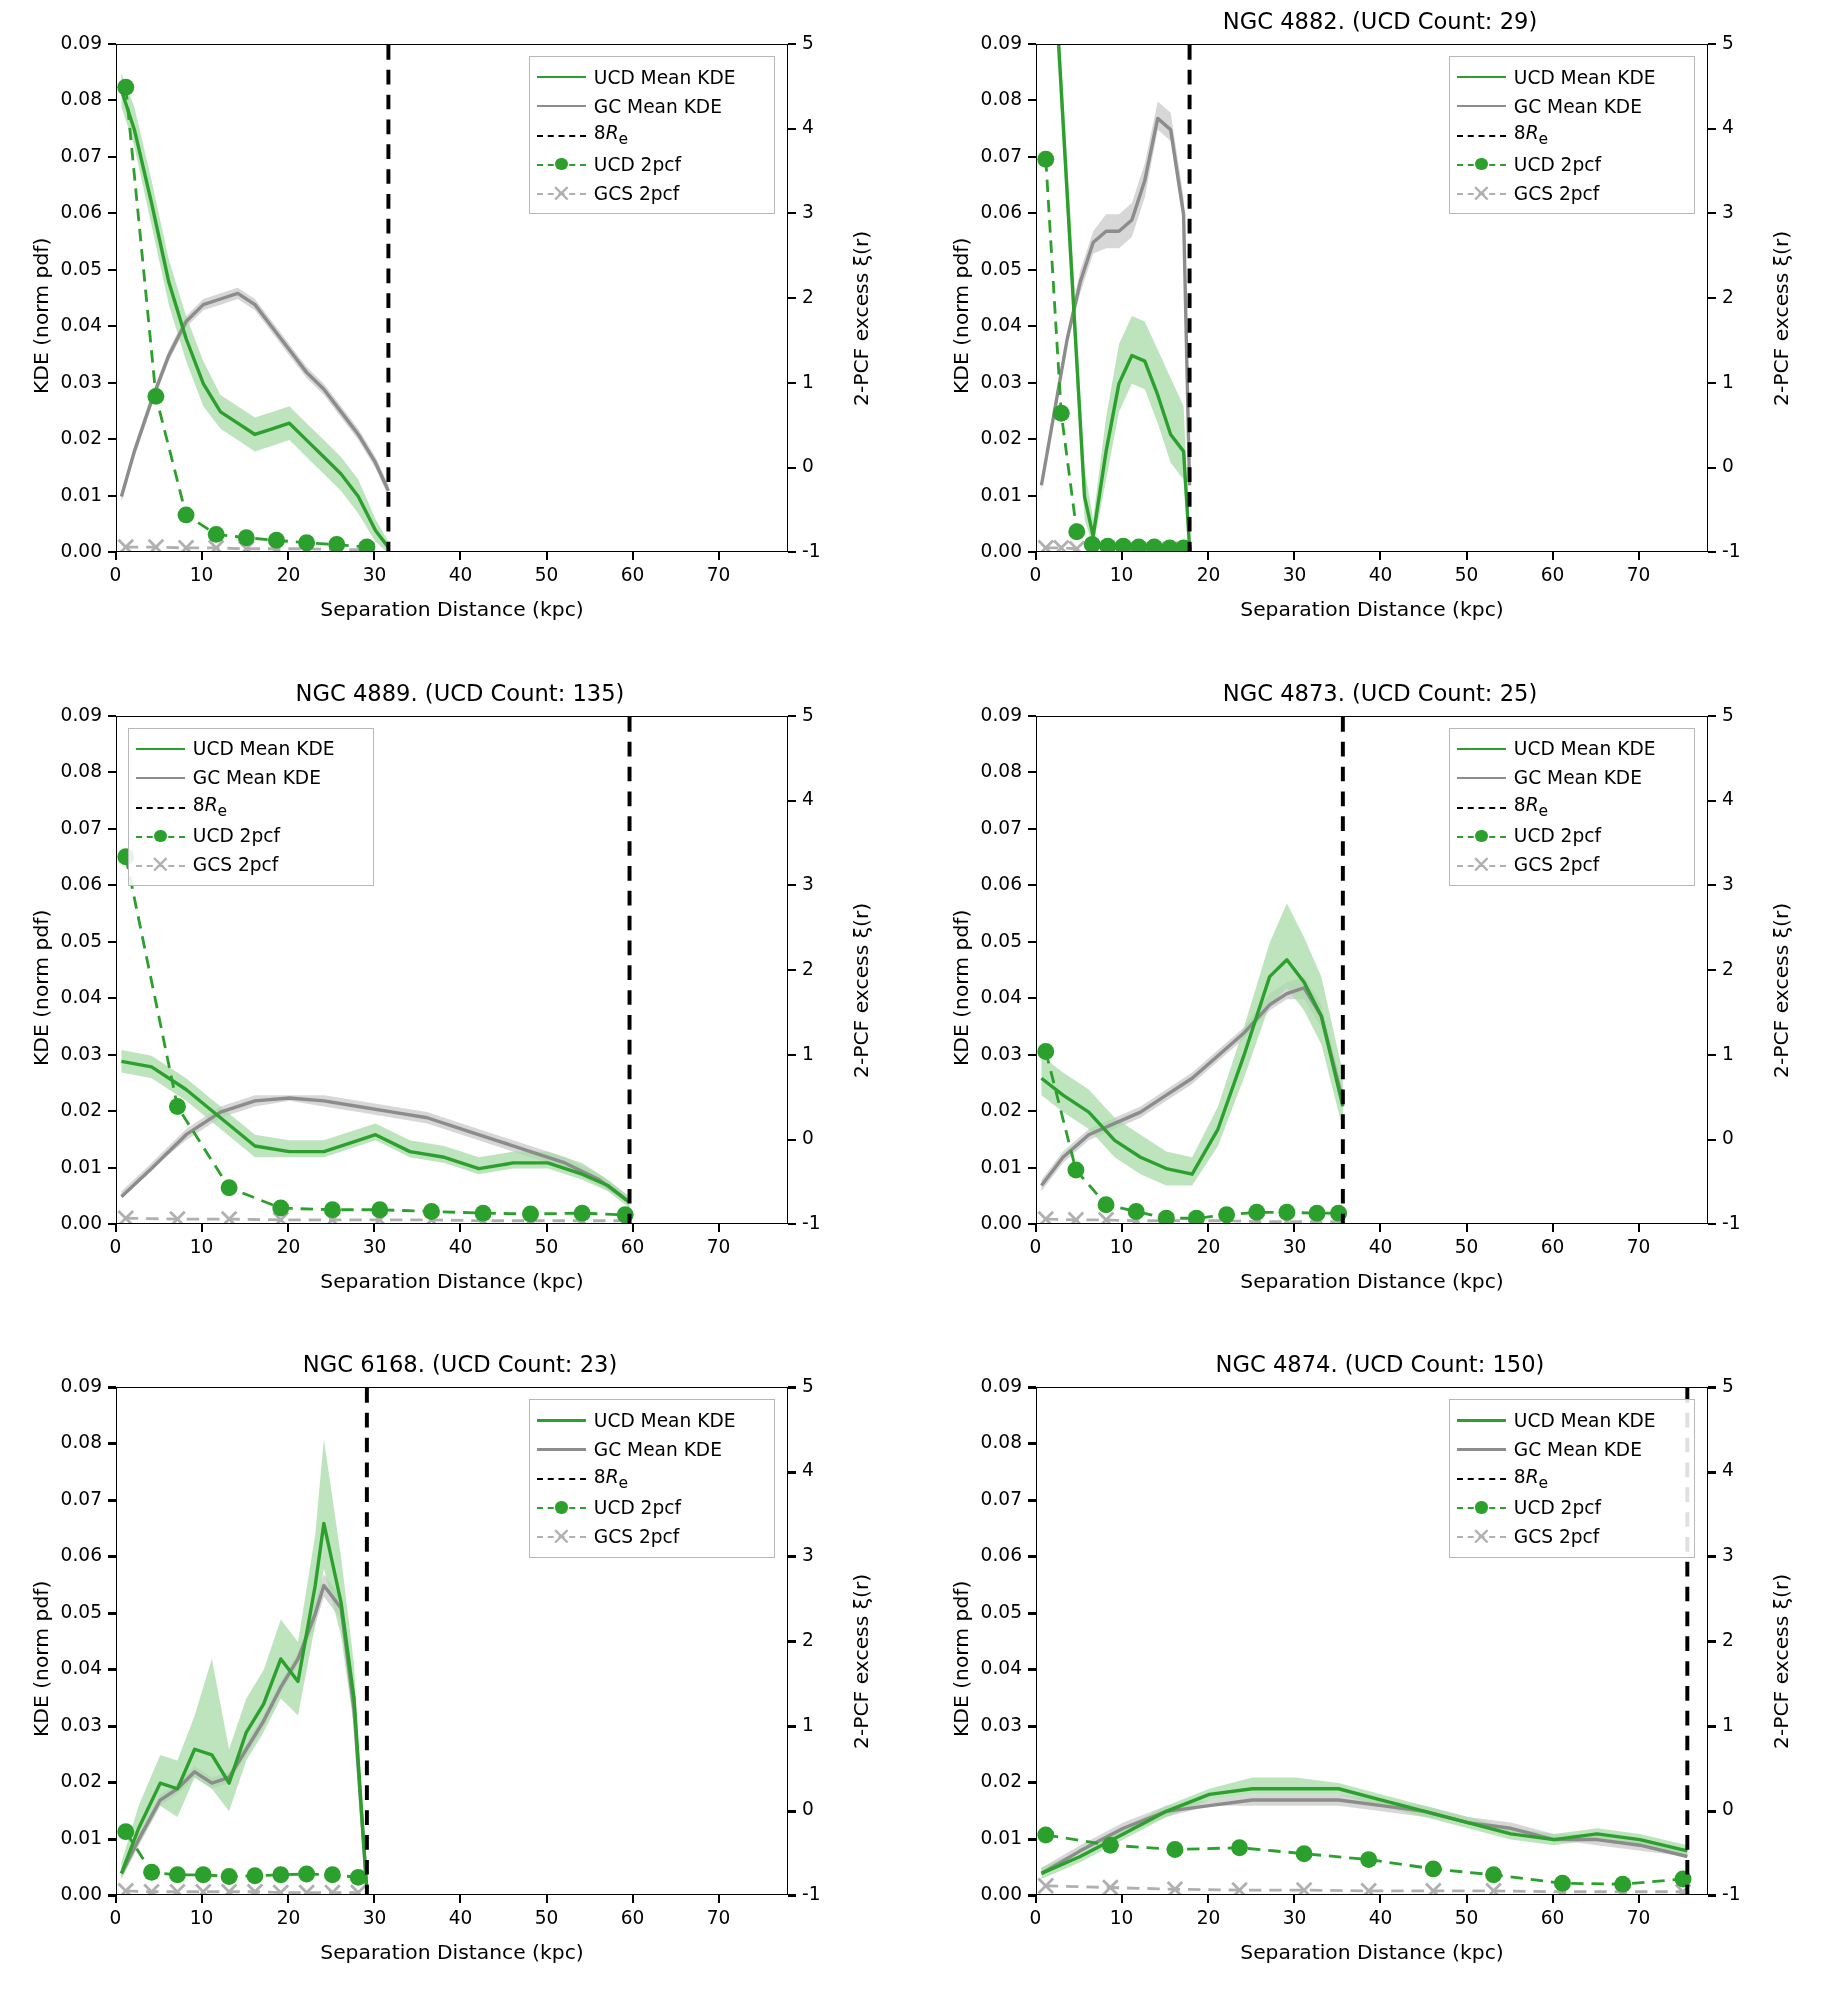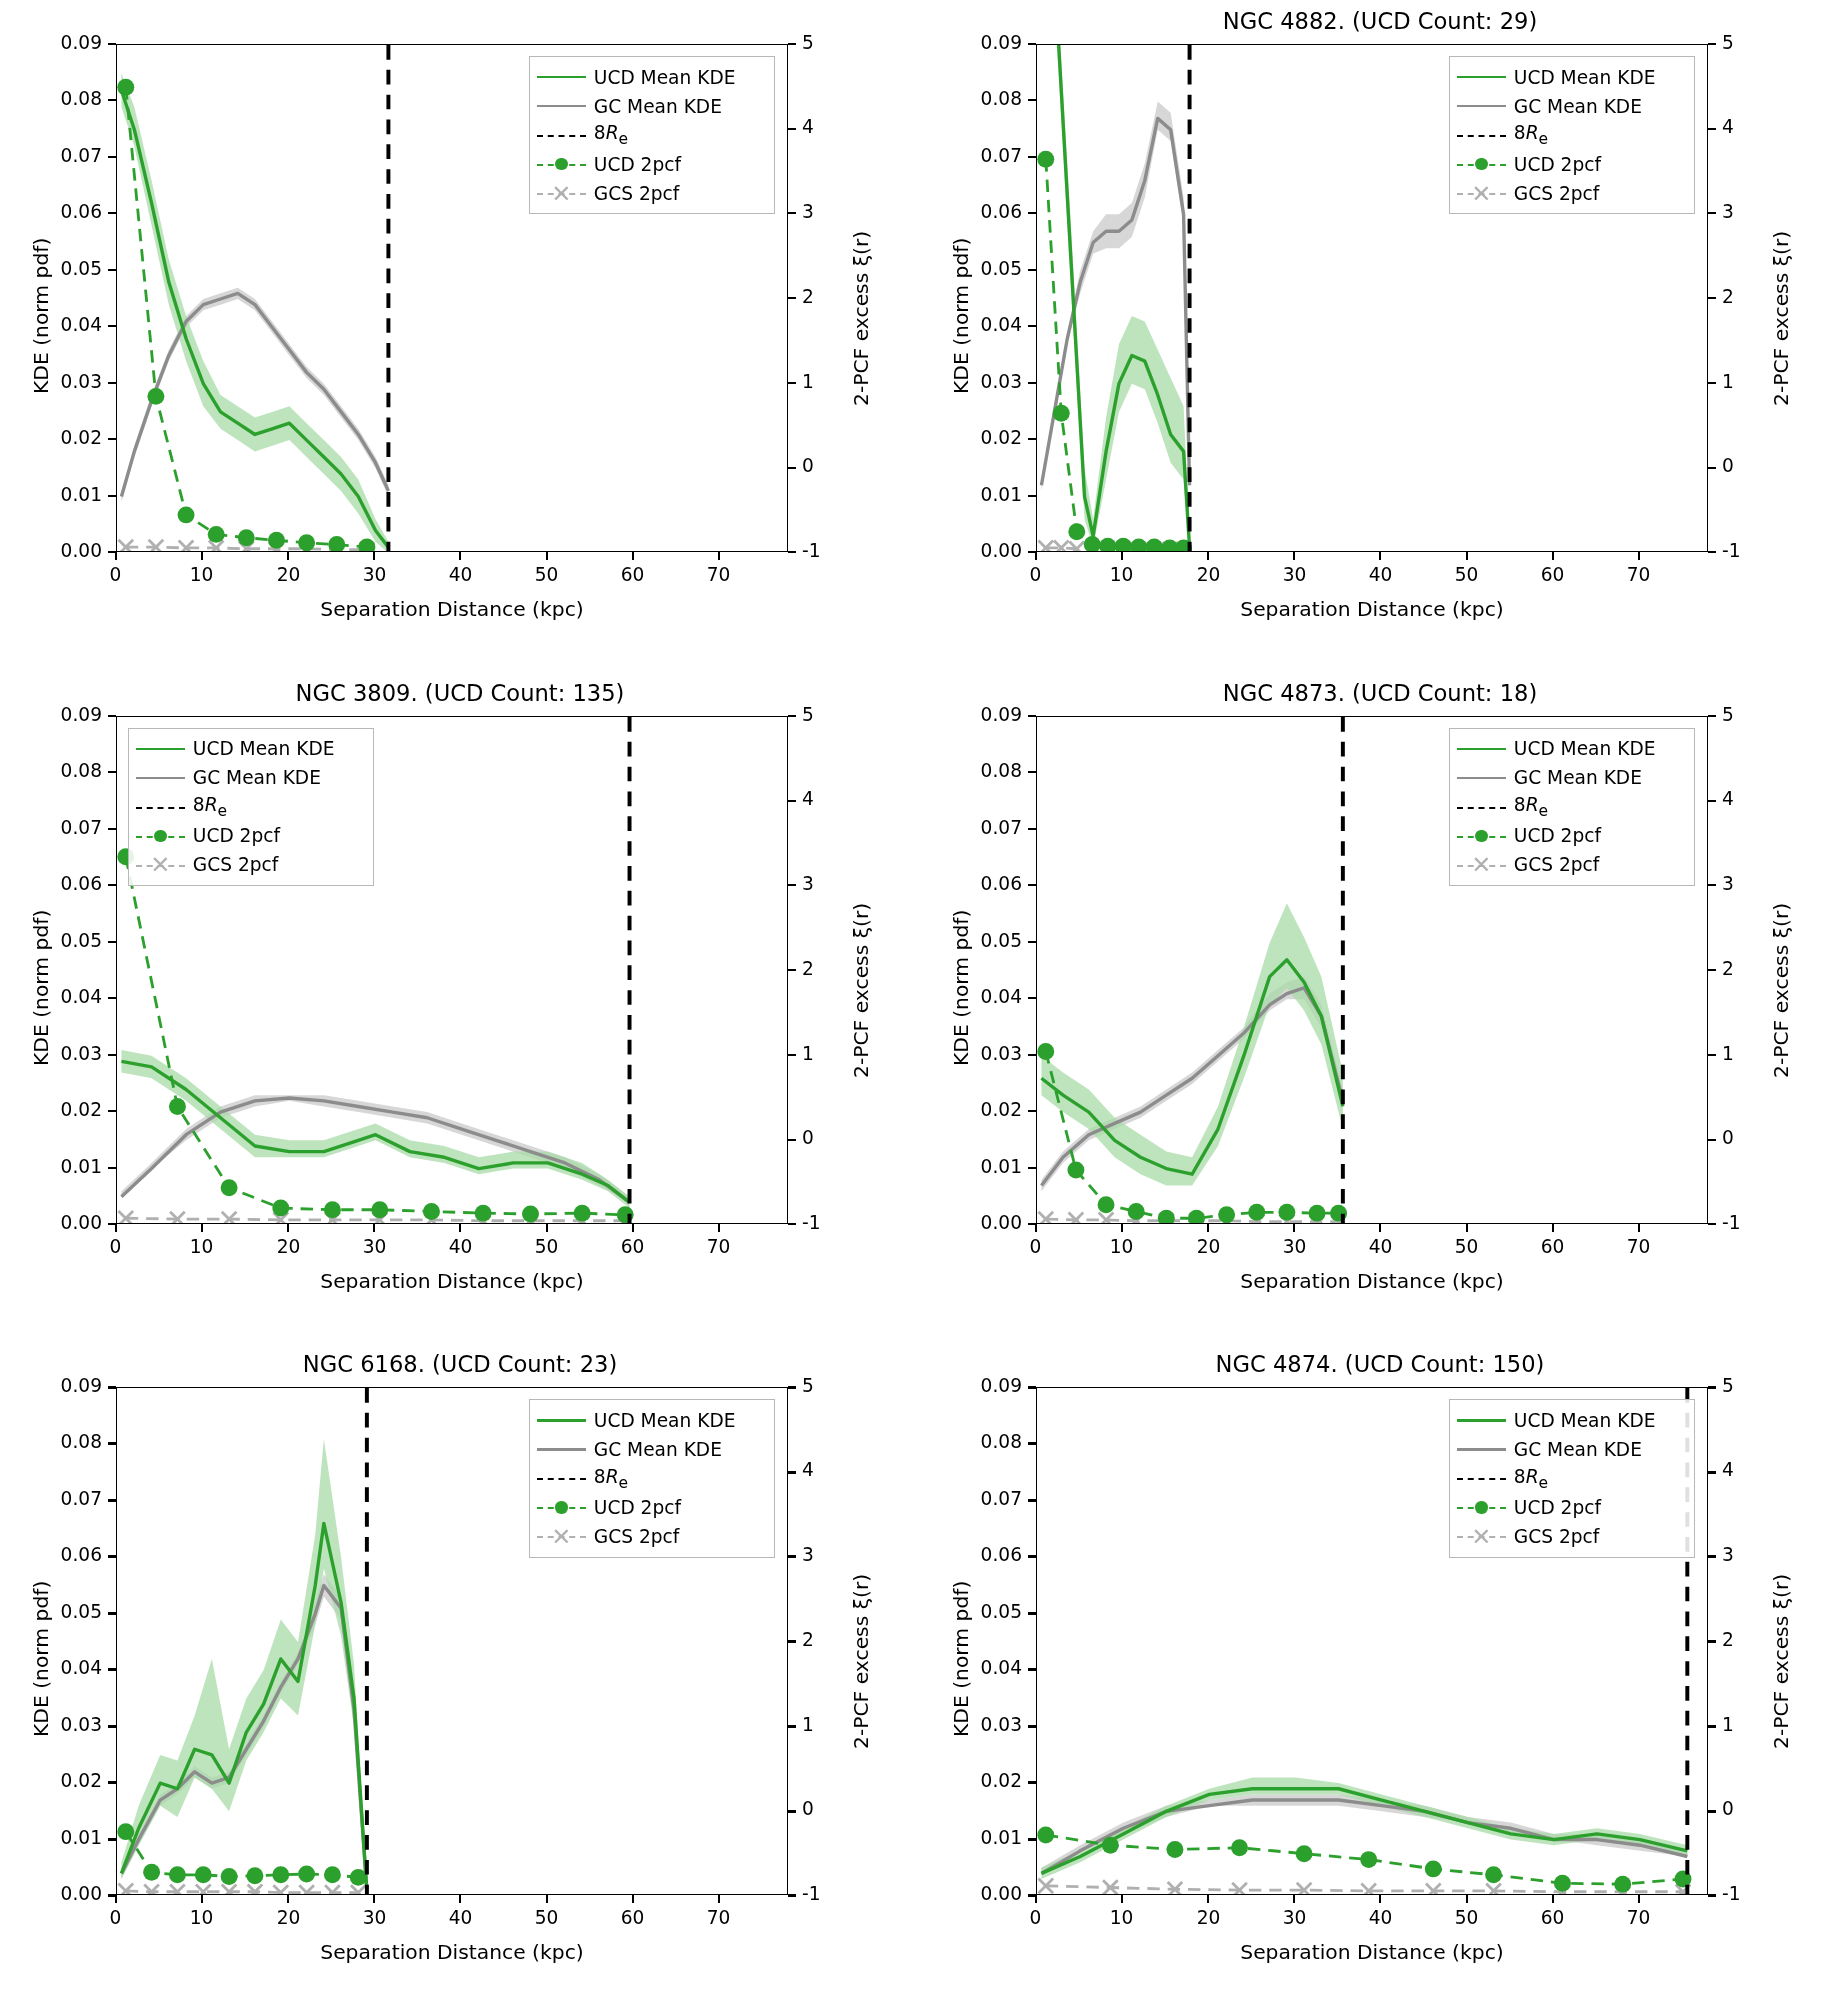--- a/index.html
+++ b/index.html
@@ -327,21 +327,21 @@
                 <line x1="2" y1="2" x2="24" y2="24" stroke="#b0b0b0" stroke-width="4"></line>
                 <line x1="2" y1="24" x2="24" y2="2" stroke="#b0b0b0" stroke-width="4"></line>
               </svg>
             </div>
           </div>
           <div class="legtext">GCS 2pcf</div>
         </div>
       </div>
     </div>
     <div class="panel">
-      <div class="title">NGC 3809. (UCD Count: 135)</div>
+      <div class="title">NGC 4889. (UCD Count: 135)</div>
       <div class="plot" style="left: 116px; top: 44px; width: 672px; height: 508px;">
         <svg width="672" height="508" viewBox="0 0 1190 900">
           <polygon points="7.6,840.0 61.0,790.0 122.1,730.0 183.1,690.0 244.1,670.0 305.1,670.0 366.2,670.0 427.2,680.0 488.2,690.0 549.2,700.0 610.3,720.0 671.3,740.0 732.3,760.0 793.3,780.0 854.4,810.0 907.8,850.0 907.8,860.0 854.4,830.0 793.3,800.0 732.3,780.0 671.3,760.0 610.3,740.0 549.2,720.0 488.2,710.0 427.2,700.0 366.2,690.0 305.1,680.0 244.1,690.0 183.1,710.0 122.1,750.0 61.0,800.0 7.6,850.0" fill="#c9c9c9" fill-opacity="0.75" stroke="none"></polygon>
           <polygon points="7.6,590.0 61.0,600.0 122.1,640.0 183.1,690.0 244.1,740.0 305.1,750.0 366.2,750.0 427.2,730.0 457.7,720.0 518.7,750.0 579.7,760.0 640.8,780.0 701.8,770.0 762.8,770.0 823.8,790.0 869.6,820.0 907.8,850.0 907.8,870.0 869.6,840.0 823.8,820.0 762.8,800.0 701.8,800.0 640.8,810.0 579.7,790.0 518.7,780.0 457.7,750.0 427.2,760.0 366.2,780.0 305.1,780.0 244.1,780.0 183.1,730.0 122.1,680.0 61.0,640.0 7.6,630.0" fill="#a8dba8" fill-opacity="0.75" stroke="none"></polygon>
           <polyline points="7.6,850.0 61.0,800.0 122.1,740.0 183.1,700.0 244.1,680.0 305.1,675.0 366.2,680.0 427.2,690.0 488.2,700.0 549.2,710.0 610.3,730.0 671.3,750.0 732.3,770.0 793.3,790.0 854.4,820.0 907.8,860.0" fill="none" stroke="#8c8c8c" stroke-width="6" stroke-linejoin="round"></polyline>
           <polyline points="7.6,610.0 61.0,620.0 122.1,660.0 183.1,710.0 244.1,760.0 305.1,770.0 366.2,770.0 427.2,750.0 457.7,740.0 518.7,770.0 579.7,780.0 640.8,800.0 701.8,790.0 762.8,790.0 823.8,810.0 869.6,830.0 907.8,860.0" fill="none" stroke="#2ca02c" stroke-width="6" stroke-linejoin="round"></polyline>
           <polyline points="15.3,888.0 106.8,889.5 198.3,889.5 289.9,891.0 381.4,891.0 465.3,891.0 556.9,891.0 648.4,892.5 732.3,892.5 823.8,892.5 900.1,892.5" fill="none" stroke="#b0b0b0" stroke-width="5" stroke-dasharray="22,14" stroke-linejoin="round"></polyline>
           <g>
             <line x1="2.2564102564102555" y1="875" x2="28.256410256410255" y2="901" stroke="#b0b0b0" stroke-width="5"></line>
             <line x1="2.2564102564102555" y1="901" x2="28.256410256410255" y2="875" stroke="#b0b0b0" stroke-width="5"></line>
@@ -488,21 +488,21 @@
                 <line x1="2" y1="2" x2="24" y2="24" stroke="#b0b0b0" stroke-width="4"></line>
                 <line x1="2" y1="24" x2="24" y2="2" stroke="#b0b0b0" stroke-width="4"></line>
               </svg>
             </div>
           </div>
           <div class="legtext">GCS 2pcf</div>
         </div>
       </div>
     </div>
     <div class="panel">
-      <div class="title">NGC 4873. (UCD Count: 18)</div>
+      <div class="title">NGC 4873. (UCD Count: 25)</div>
       <div class="plot" style="left: 116px; top: 44px; width: 672px; height: 508px;">
         <svg width="672" height="508" viewBox="0 0 1190 900">
           <polygon points="7.6,820.0 45.8,770.0 91.5,730.0 137.3,710.0 183.1,690.0 228.8,660.0 274.6,630.0 320.4,590.0 366.2,550.0 411.9,490.0 442.4,470.0 472.9,460.0 503.5,510.0 541.6,660.0 541.6,690.0 503.5,550.0 472.9,500.0 442.4,500.0 411.9,520.0 366.2,570.0 320.4,610.0 274.6,650.0 228.8,680.0 183.1,710.0 137.3,730.0 91.5,750.0 45.8,790.0 7.6,840.0" fill="#c9c9c9" fill-opacity="0.75" stroke="none"></polygon>
           <polygon points="7.6,600.0 45.8,630.0 91.5,660.0 137.3,710.0 183.1,740.0 228.8,770.0 274.6,780.0 320.4,690.0 366.2,550.0 411.9,400.0 442.4,330.0 472.9,390.0 503.5,460.0 541.6,630.0 541.6,730.0 503.5,580.0 472.9,520.0 442.4,480.0 411.9,510.0 366.2,640.0 320.4,760.0 274.6,830.0 228.8,830.0 183.1,810.0 137.3,780.0 91.5,730.0 45.8,700.0 7.6,670.0" fill="#a8dba8" fill-opacity="0.75" stroke="none"></polygon>
           <polyline points="7.6,830.0 45.8,780.0 91.5,740.0 137.3,720.0 183.1,700.0 228.8,670.0 274.6,640.0 320.4,600.0 366.2,560.0 411.9,510.0 442.4,490.0 472.9,480.0 503.5,530.0 541.6,680.0" fill="none" stroke="#8c8c8c" stroke-width="6" stroke-linejoin="round"></polyline>
           <polyline points="7.6,640.0 45.8,670.0 91.5,700.0 137.3,750.0 183.1,780.0 228.8,800.0 274.6,810.0 320.4,730.0 366.2,600.0 411.9,460.0 442.4,430.0 472.9,470.0 503.5,530.0 541.6,690.0" fill="none" stroke="#2ca02c" stroke-width="6" stroke-linejoin="round"></polyline>
           <polyline points="15.3,889.5 68.7,891.0 122.1,891.0 175.4,892.5 228.8,892.5 282.2,892.5 335.6,892.5 389.0,894.0 442.4,894.0 495.8,894.0 534.0,894.0" fill="none" stroke="#b0b0b0" stroke-width="5" stroke-dasharray="22,14" stroke-linejoin="round"></polyline>
           <g>
             <line x1="2.2564102564102555" y1="876.5" x2="28.256410256410255" y2="902.5" stroke="#b0b0b0" stroke-width="5"></line>
             <line x1="2.2564102564102555" y1="902.5" x2="28.256410256410255" y2="876.5" stroke="#b0b0b0" stroke-width="5"></line>

